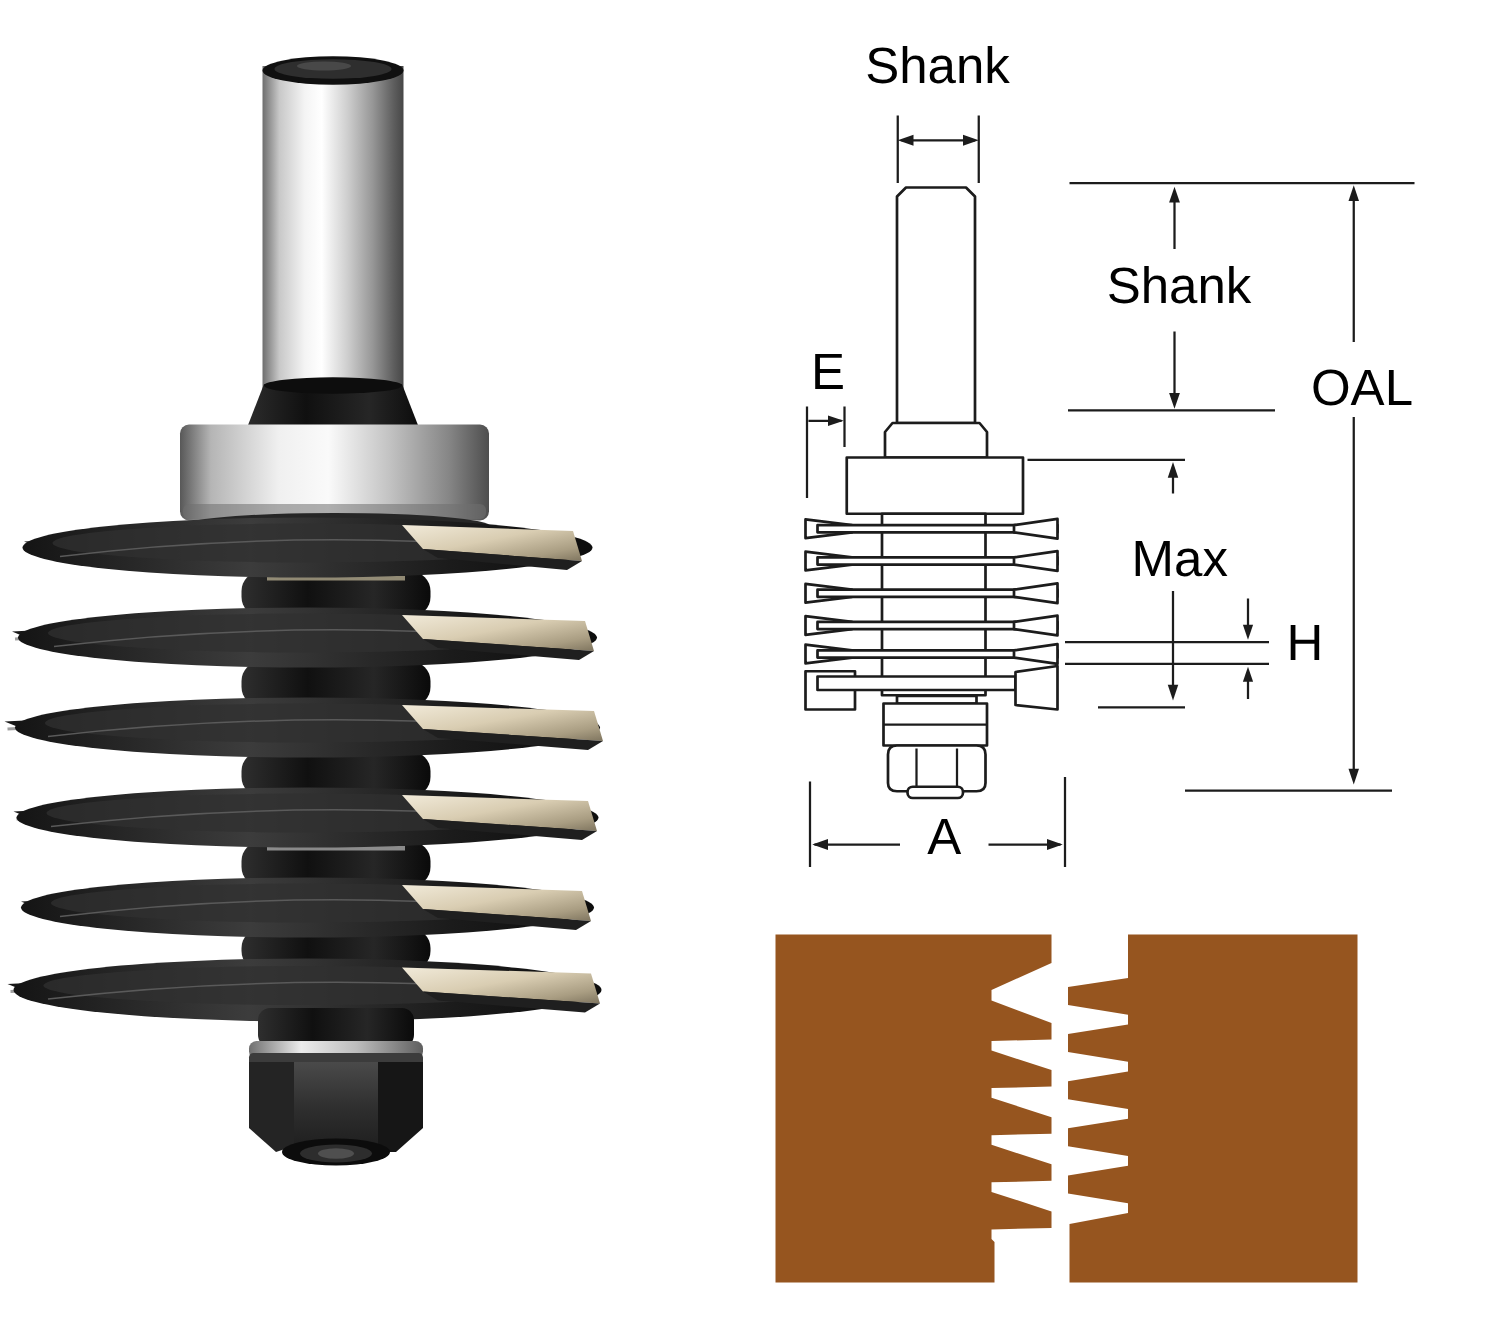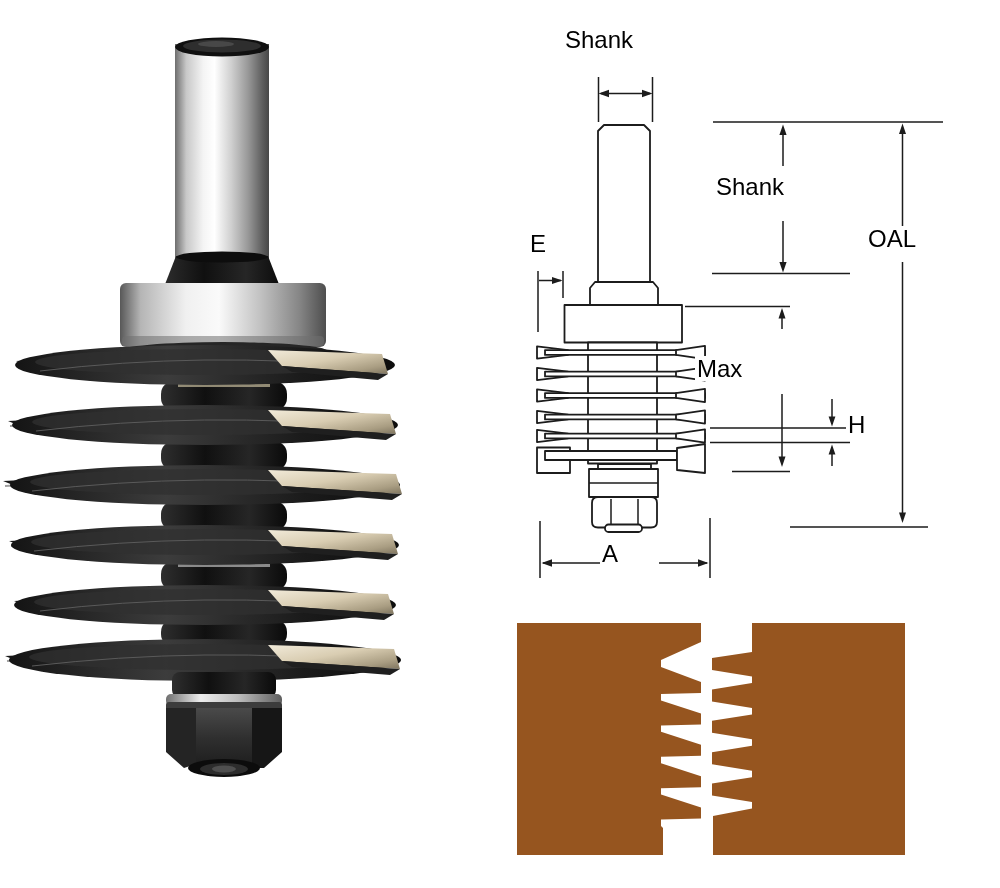--- a/index.html
+++ b/index.html
@@ -3,22 +3,22 @@
 <meta charset="utf-8">
 <style>
   html,body{margin:0;padding:0;background:#fff;}
   #stage{
     position:relative;width:1000px;height:888px;overflow:hidden;
     background:var(--background,#fff);
     font-family:"Liberation Sans", sans-serif;
   }
   .layer{position:absolute;}
   .dim-label{
-    position:absolute;font-size:24px;line-height:1.05;color:var(--text,#000);
-    text-align:left;white-space:nowrap;background:var(--background,#fff);
+    position:absolute;font-size:34px;line-height:1.05;color:var(--text,#000);
+    text-align:center;white-space:nowrap;background:var(--background,#fff);
     padding:0 2px;
   }
   svg{display:block;}
   .outline{fill:#ffffff;stroke:var(--line,#1c1c1c);stroke-width:1.8;stroke-linejoin:round;}
   .dimline{stroke:var(--line,#1c1c1c);stroke-width:1.5;fill:none;}
   .arrow{fill:var(--line,#1c1c1c);stroke:none;}
   .wood{fill:var(--wood,#96551F);stroke:none;}
 </style>
 </head>
 <body>
@@ -279,21 +279,21 @@
       752,777.2 752,770.7 712,764.2 712,752.2 752,745.8 752,739.3 712,732.8 712,720.8
       752,714.4 752,707.9 712,701.4 712,689.4 752,683 752,676.5 712,670 712,658 752,652"></polygon>
   </svg>
 
   <span class="dim-label" style="left:563px;top:27px;width:120px">Shank</span>
 
   <span class="dim-label" style="left:528px;top:231px;width:44px">E</span>
 
   <span class="dim-label" style="left:714px;top:174px;width:140px">Shank</span>
 
-  <span class="dim-label" style="left:866px;top:226px;width:80px">OAL</span>
-
-
-  <span class="dim-label" style="left:695px;top:356px;width:125px">Max</span>
+  <span class="dim-label" style="left:866px;top:242px;width:80px">OAL</span>
+
+
+  <span class="dim-label" style="left:722px;top:356px;width:125px">Max</span>
 
   <span class="dim-label" style="left:846px;top:412px;width:44px">H</span>
 
   <span class="dim-label" style="left:600px;top:541px;width:55px">A</span>
 </div>
 
 </body></html>

